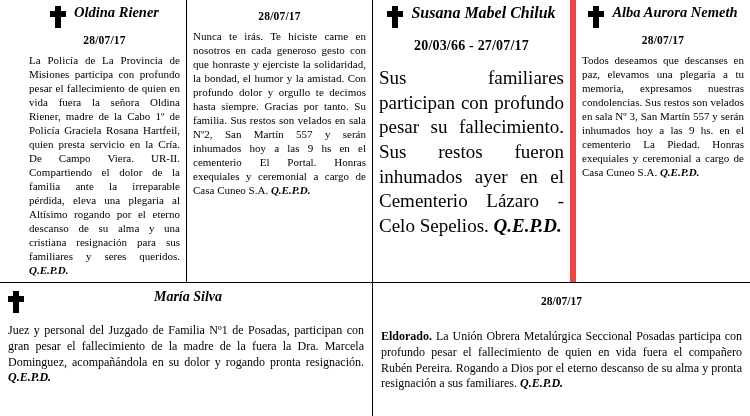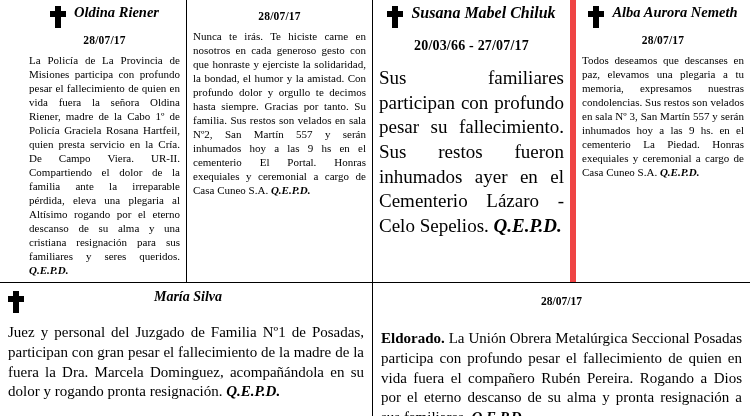--- a/index.html
+++ b/index.html
@@ -134,21 +134,21 @@
     padding-right: 22px;
   }
   .bdates {
     text-align: center;
     font-weight: bold;
     font-size: 11.5px;
     margin: 6px 0 6px 0;
   }
   .bbody {
     text-align: justify;
-    font-size: 15px;
+    font-size: 12px;
     line-height: 1.32;
     margin-top: 10px;
   }
   .bbody.tight { margin-top: 22px; }
   .place {
     font-weight: bold;
   }
 </style>
 </head>
 <body>

